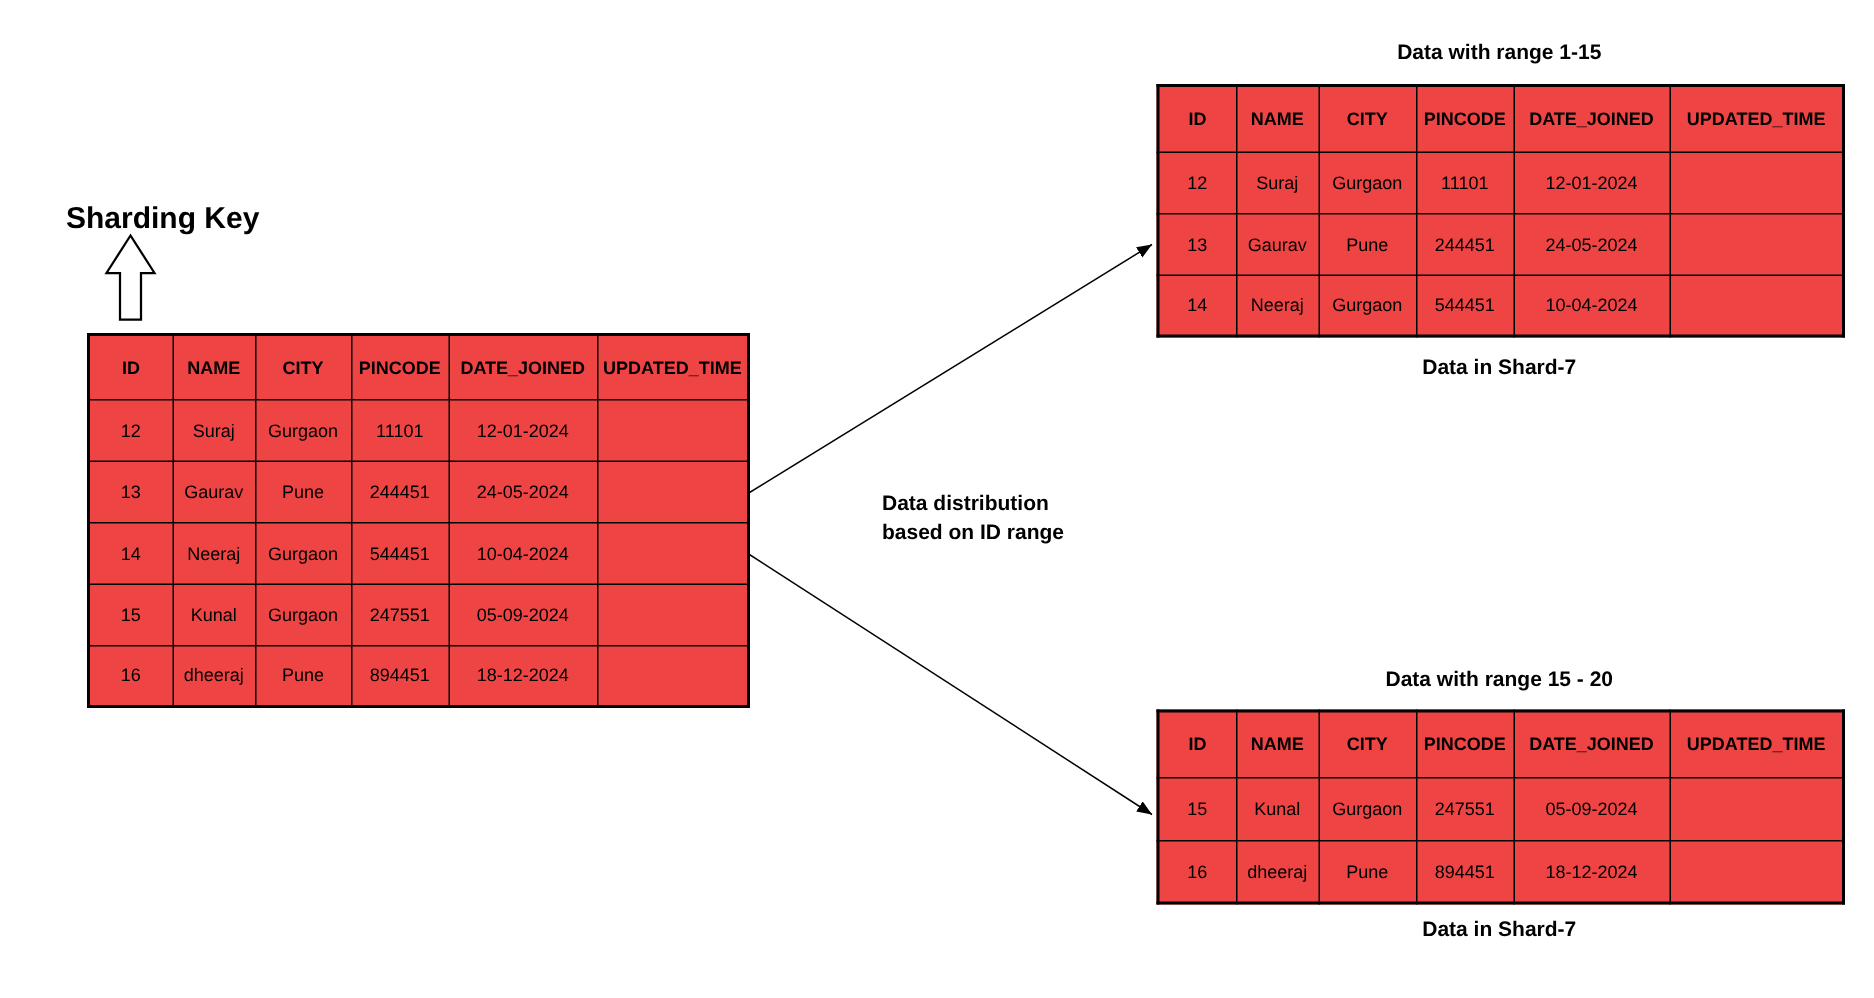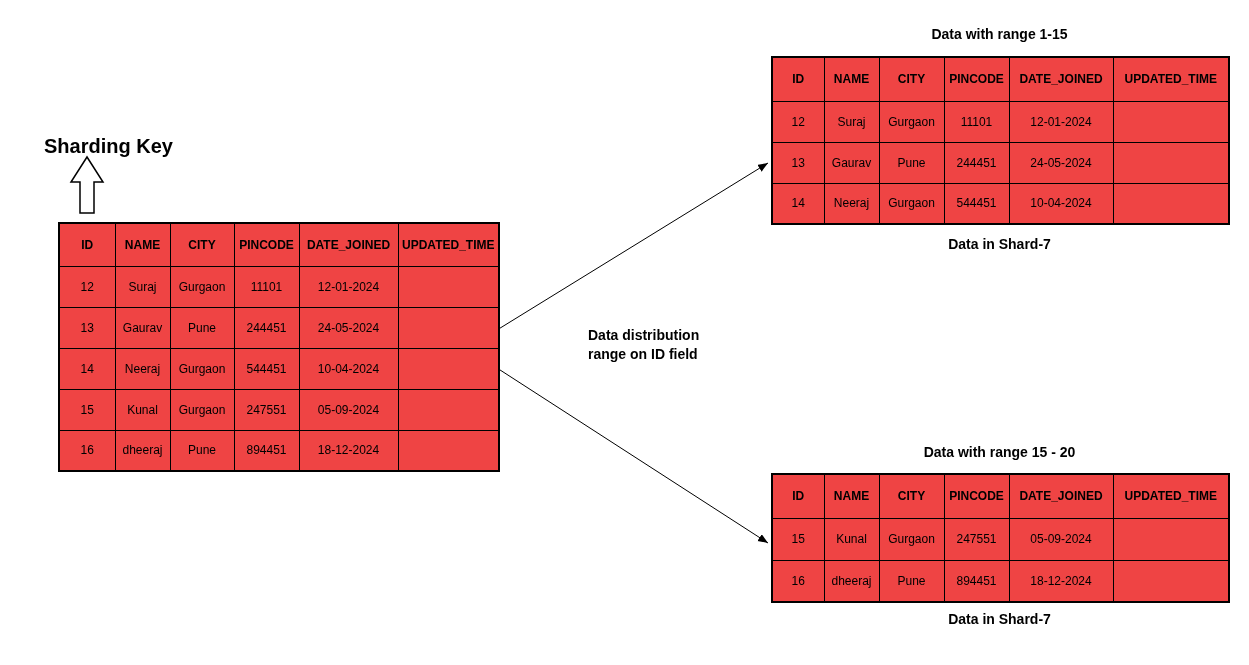--- a/index.html
+++ b/index.html
@@ -178,21 +178,21 @@
           <td>Pune</td>
           <td>894451</td>
           <td>18-12-2024</td>
           <td></td>
         </tr>
       </tbody>
     </table>
 
   <div class="annotation">
     <div>Data distribution</div>
-    <div>range on ID field</div>
+    <div>based on ID range</div>
   </div>
 
   <div class="shard-text shard1-title">Data with range 1-15</div>
   <table class="data-table shard-table shard1-table" data-table="shard1.table">
       <thead>
         <tr>
           <th>ID</th>
           <th>NAME</th>
           <th>CITY</th>
           <th>PINCODE</th>

